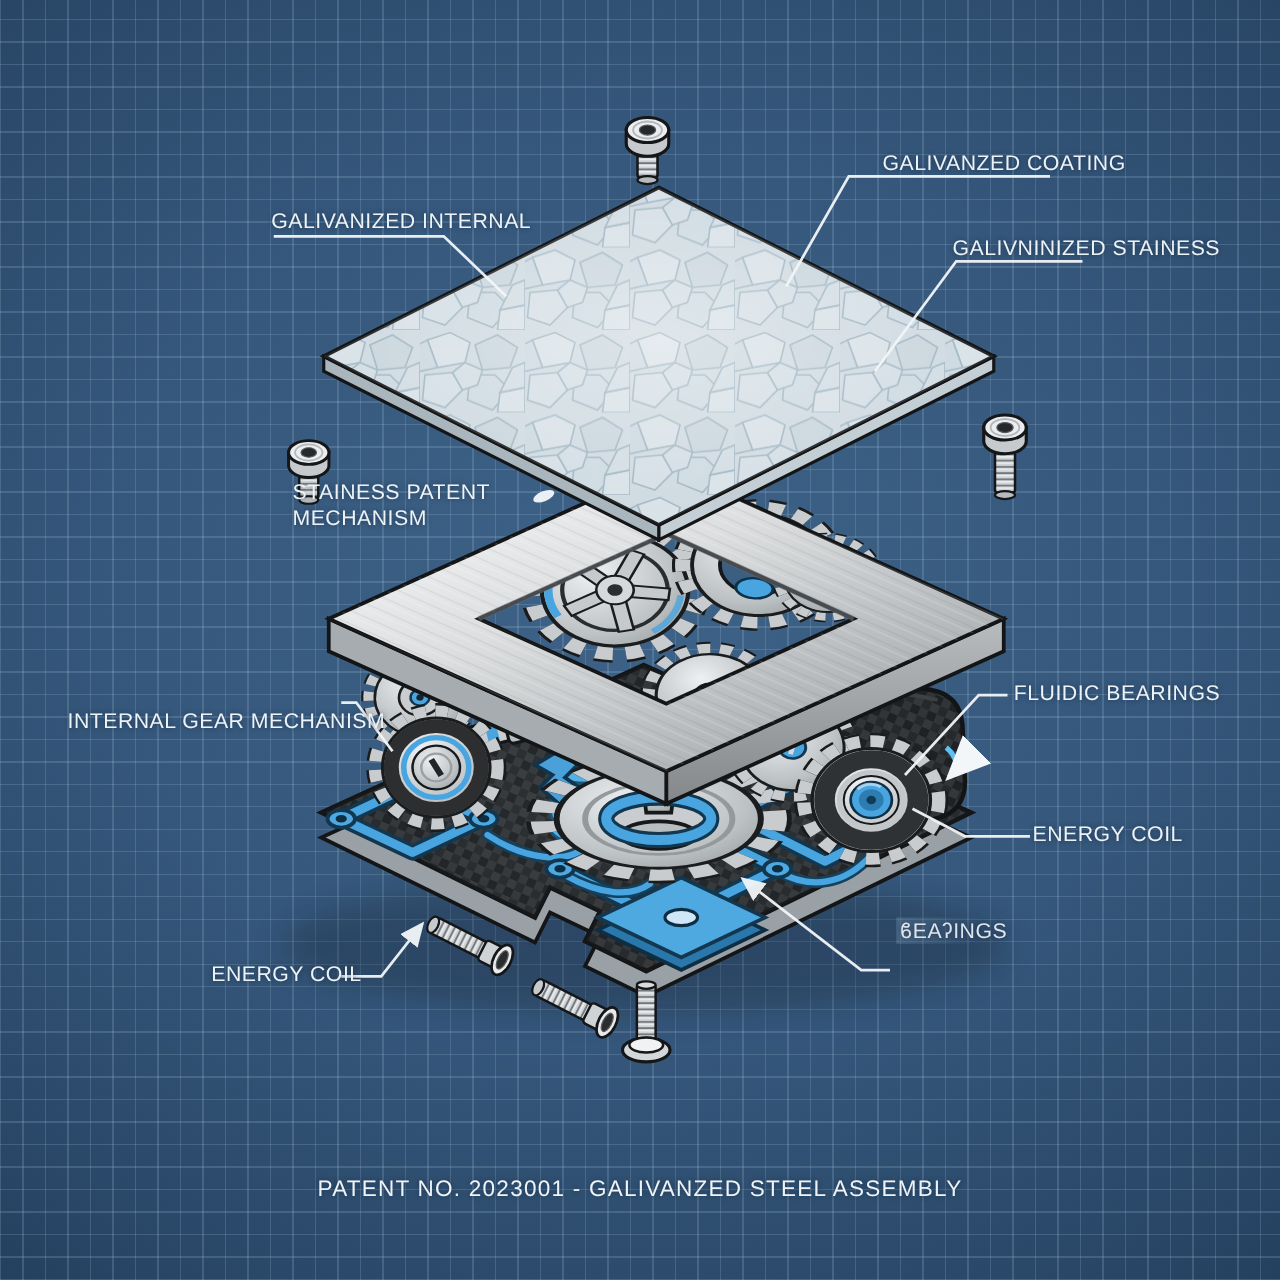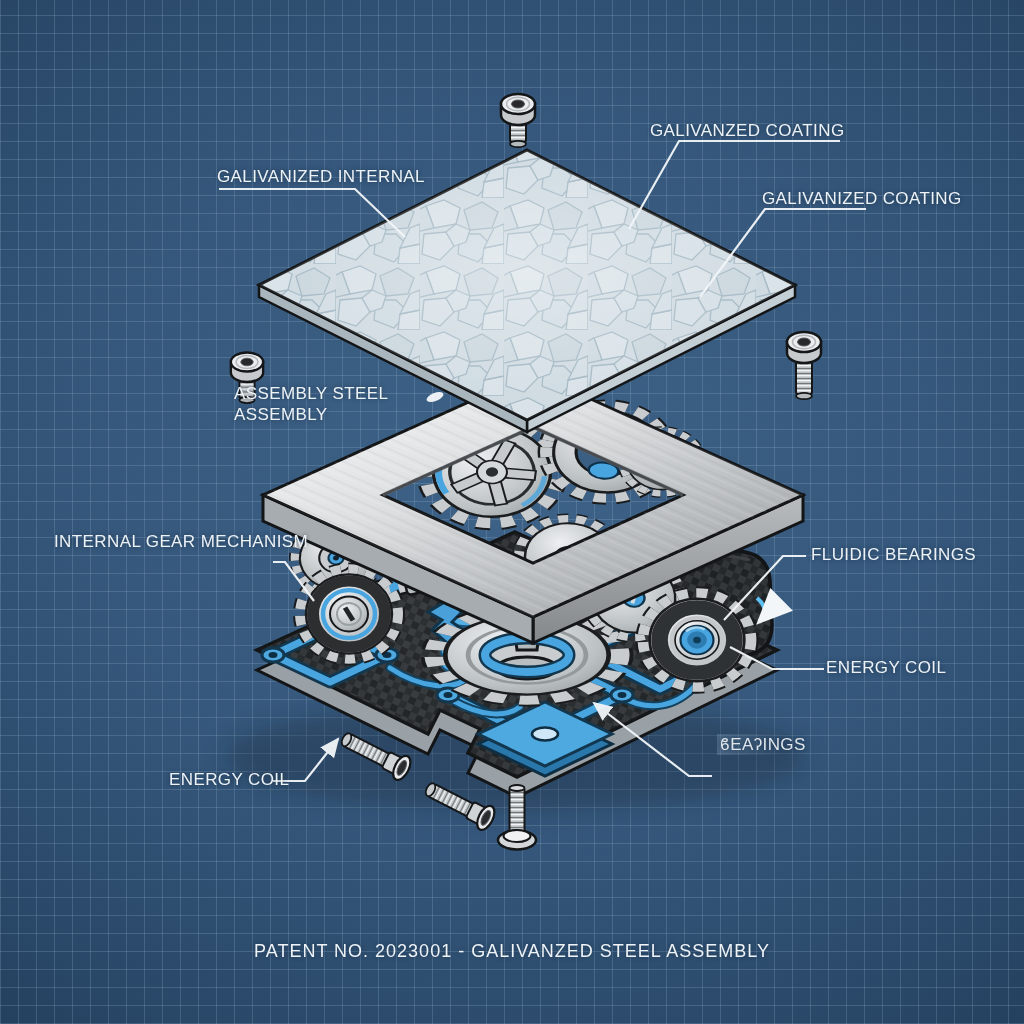--- a/index.html
+++ b/index.html
@@ -334,28 +334,28 @@
     <polyline points="219,189 355,189 405,237"></polyline>
     <polyline points="866,209 765,209 700,297"></polyline>
     <polyline points="273,562 285,562 314,601"></polyline>
     <polyline points="806,556 783,556 724,620"></polyline>
     <polyline points="824,669 772,669 730,647"></polyline>
     <polyline points="273,781 305,781 338,739" marker-end="url(#arw)"></polyline>
     <polyline points="712,776 689,776 594,703" marker-end="url(#arw)"></polyline>
   </g>
 </svg>
 
-<div class="lbl" style="left:650px;top:120px">GALIVANZED COATING</div>
+<div class="lbl" style="left:706px;top:120px">GALIVANZED COATING</div>
 <div class="lbl" style="left:217px;top:166px">GALIVANIZED INTERNAL</div>
-<div class="lbl" style="left:762px;top:188px">GALIVANIZED COATING</div>
+<div class="lbl" style="left:762px;top:188px">GALIVNINIZED STAINESS</div>
 <div class="lbl" style="left:234px;top:383px">
-  <span style="display:block">ASSEMBLY STEEL</span>
-  <span style="display:block">ASSEMBLY</span>
+  <span style="display:block">STAINESS PATENT</span>
+  <span style="display:block">MECHANISM</span>
 </div>
-<div class="lbl" style="left:54px;top:531px">INTERNAL GEAR MECHANISM</div>
+<div class="lbl" style="left:54px;top:566px">INTERNAL GEAR MECHANISM</div>
 <div class="lbl" style="left:811px;top:544px">FLUIDIC BEARINGS</div>
 <div class="lbl" style="left:826px;top:657px">ENERGY COIL</div>
 <div class="lbl" style="left:169px;top:769px">ENERGY COIL</div>
 <div class="lbl garbled" style="left:717px;top:734px">ϐEAʔINGS</div>
 
 <div class="title">PATENT NO. 2023001 - GALIVANZED STEEL ASSEMBLY</div>
 
 </div>
 
 </body></html>

